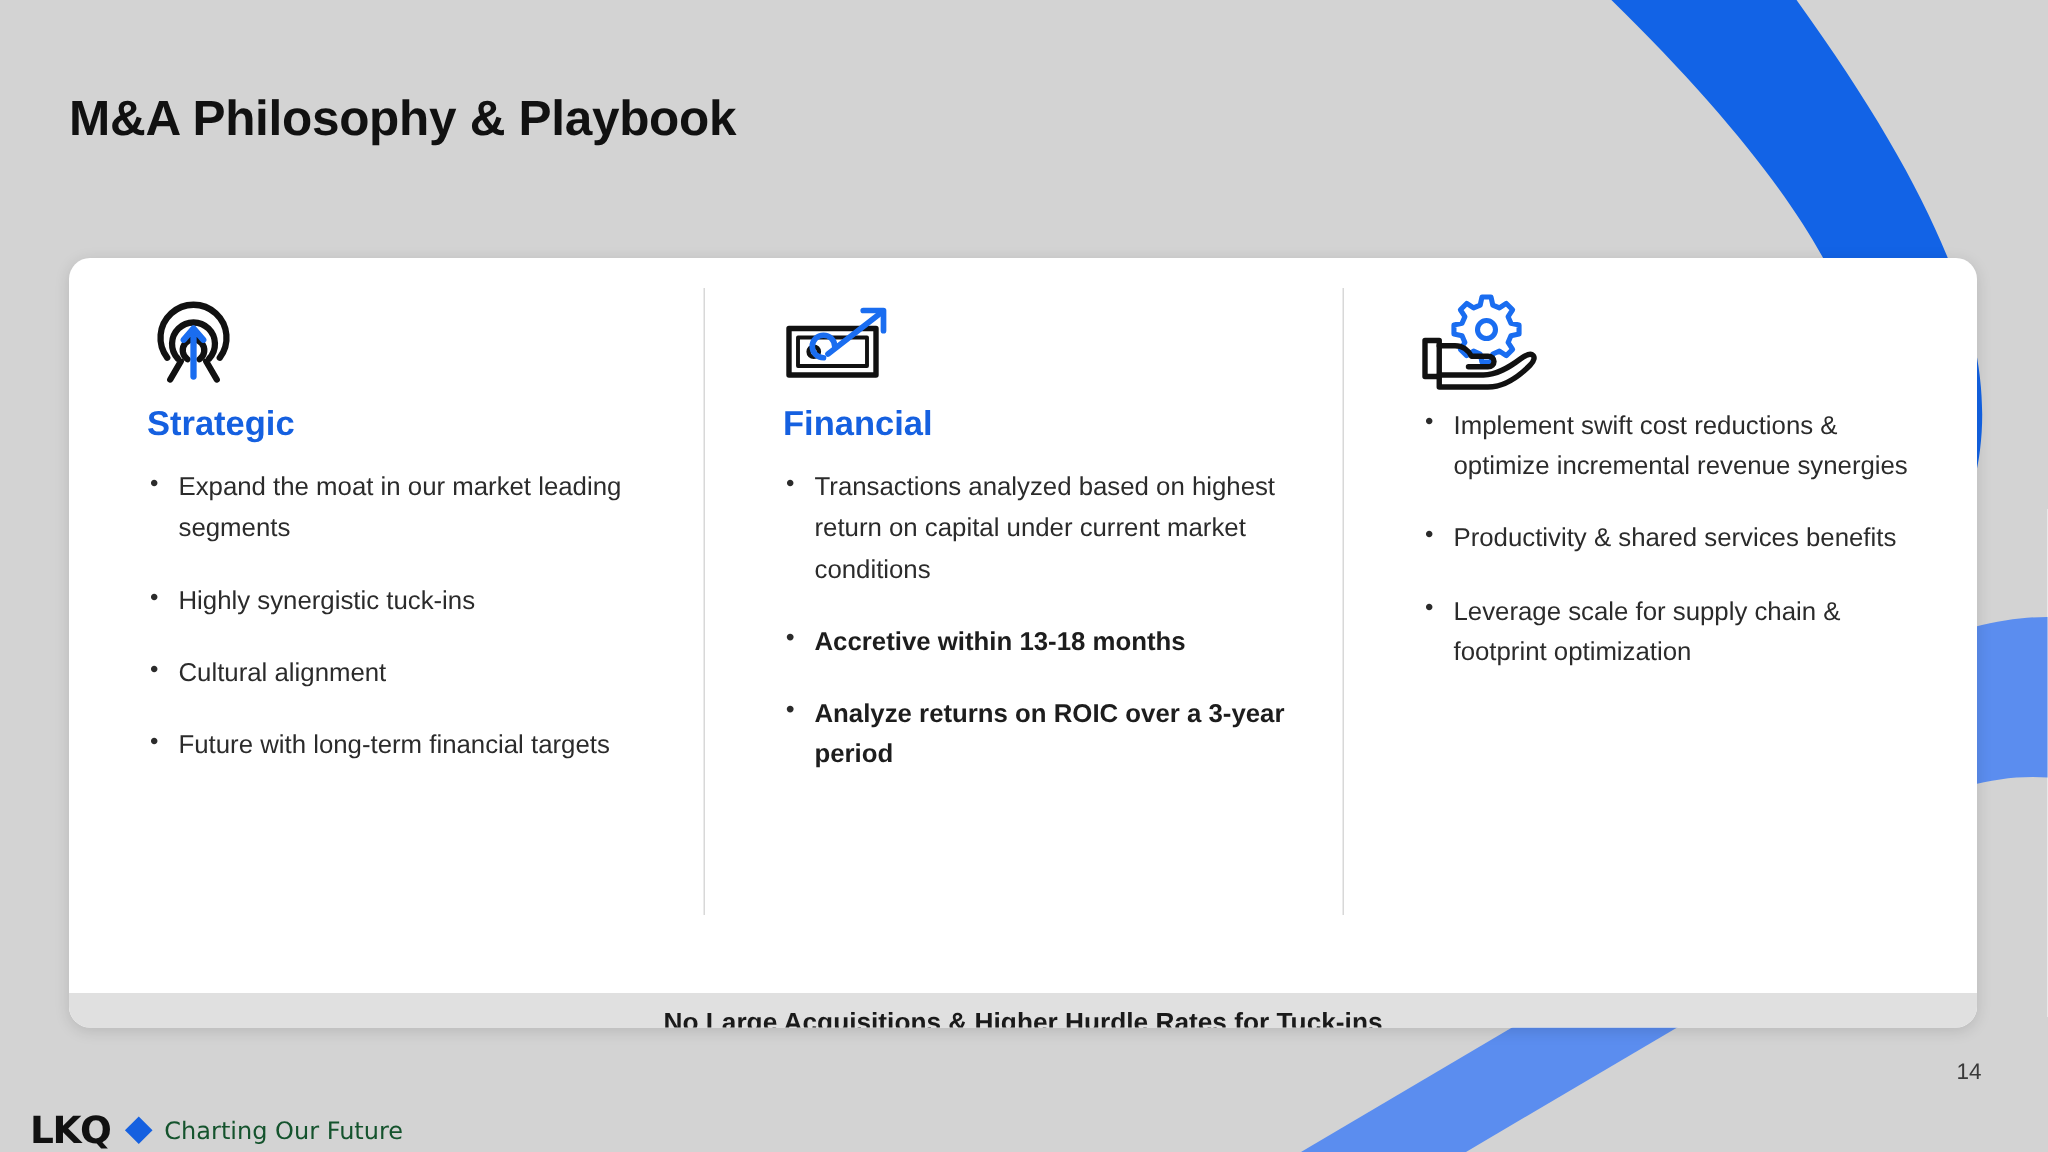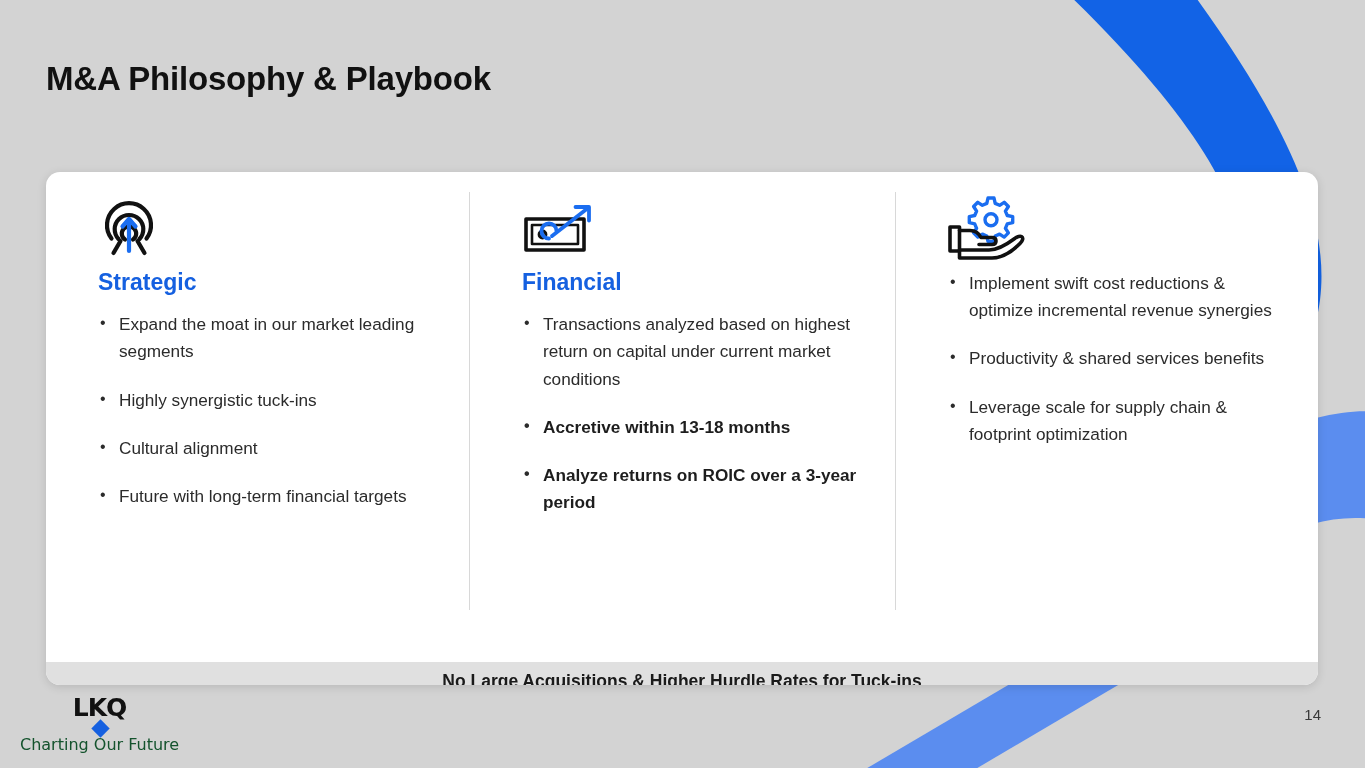--- a/index.html
+++ b/index.html
@@ -138,25 +138,24 @@
   #footer-banner-text {
     font-size: 17.5px;
     font-weight: bold;
     color: #1a1a1a;
   }
 
   
   #brand-logo {
     position: absolute;
     left: 20px;
-    bottom: 14px;
+    bottom: 0;
     display: flex;
     align-items: center;
     z-index: 6;
-    flex-direction: column;
   }
   #brand-lkq {
     font-size: 25px;
     font-weight: bold;
     color: #111111;
     letter-spacing: -1px;
     font-family: "DejaVu Sans", sans-serif;
   }
   #brand-diamond {
     width: 13px;

